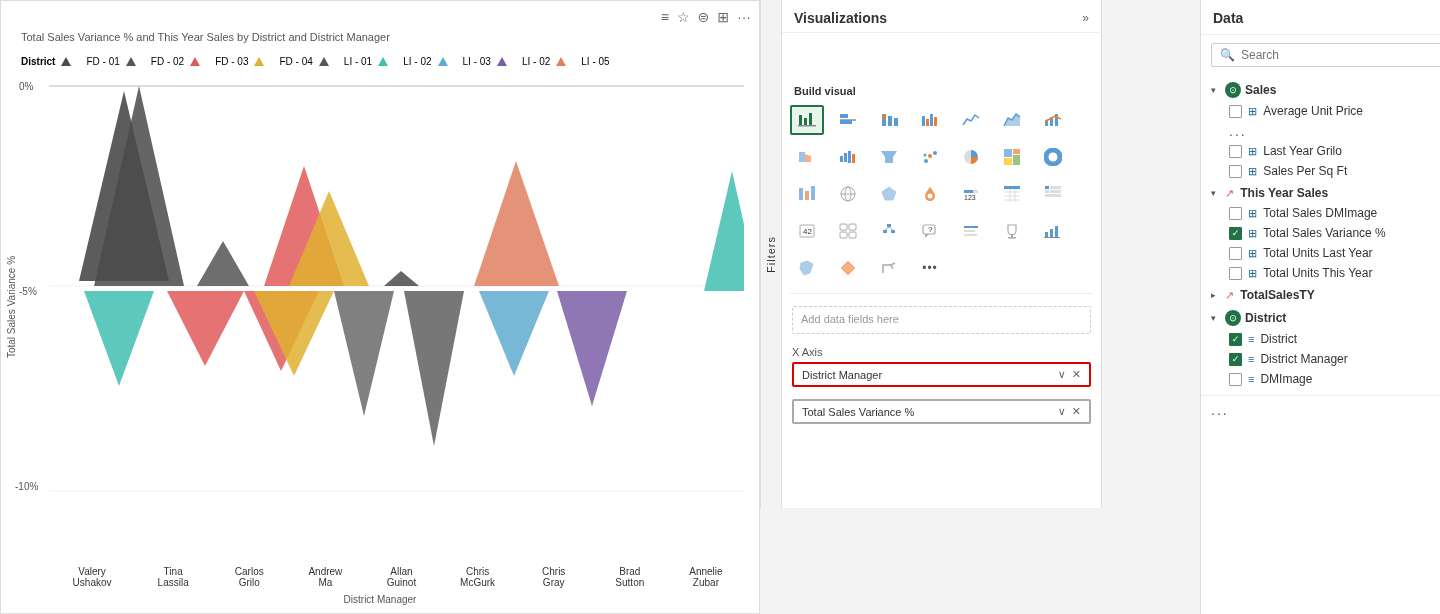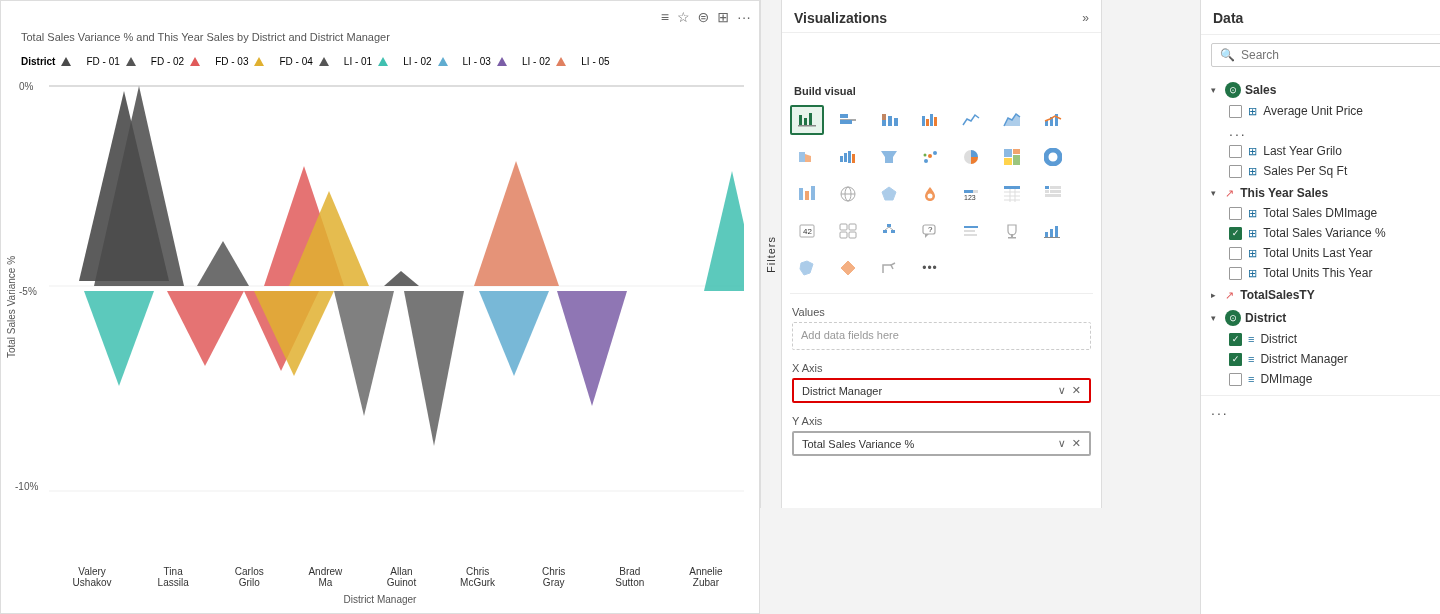--- a/index.html
+++ b/index.html
@@ -707,37 +707,35 @@
           </svg>
       </div>
       <div class="viz-icon-btn">
         <span style="font-size:12px; color:#555; letter-spacing:1px;">•••</span>
       </div>
     </div>
 
     <hr class="viz-section-divider">
 
     <div class="field-section">
-      <div class="field-section-label">Values</div>
       <div class="field-drop-zone">Add data fields here</div>
     </div>
 
     <div class="field-section">
       <div class="field-section-label">X Axis</div>
       <div class="field-chip">
         <span>District Manager</span>
         <div class="field-chip-controls">
           <span>∨</span>
           <span>✕</span>
         </div>
       </div>
     </div>
 
     <div class="field-section">
-      <div class="field-section-label">Y Axis</div>
       <div class="field-chip" style="border-color:#aaa;">
         <span>Total Sales Variance %</span>
         <div class="field-chip-controls">
           <span>∨</span>
           <span>✕</span>
         </div>
       </div>
     </div>
 
   </div>

